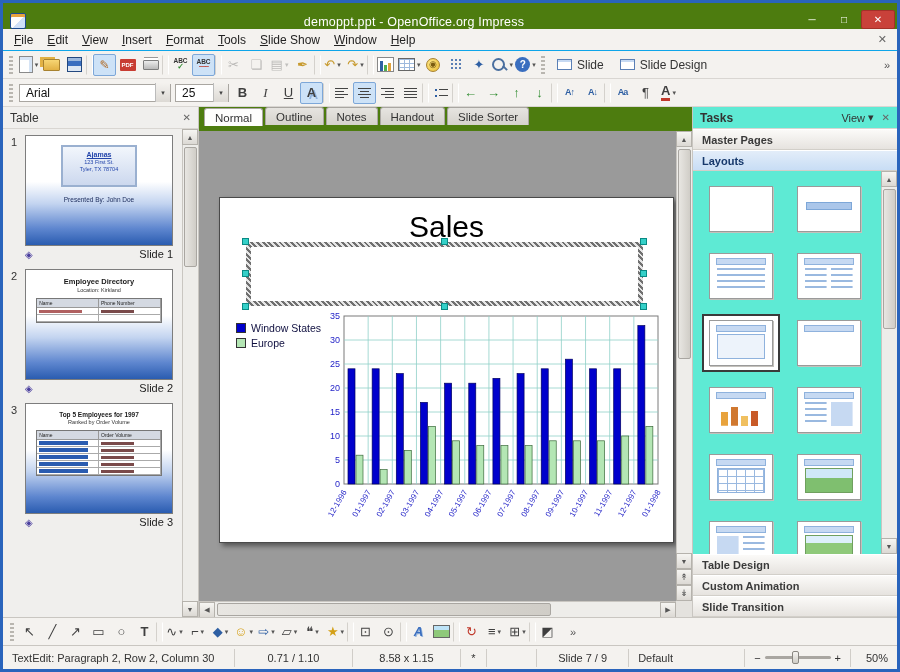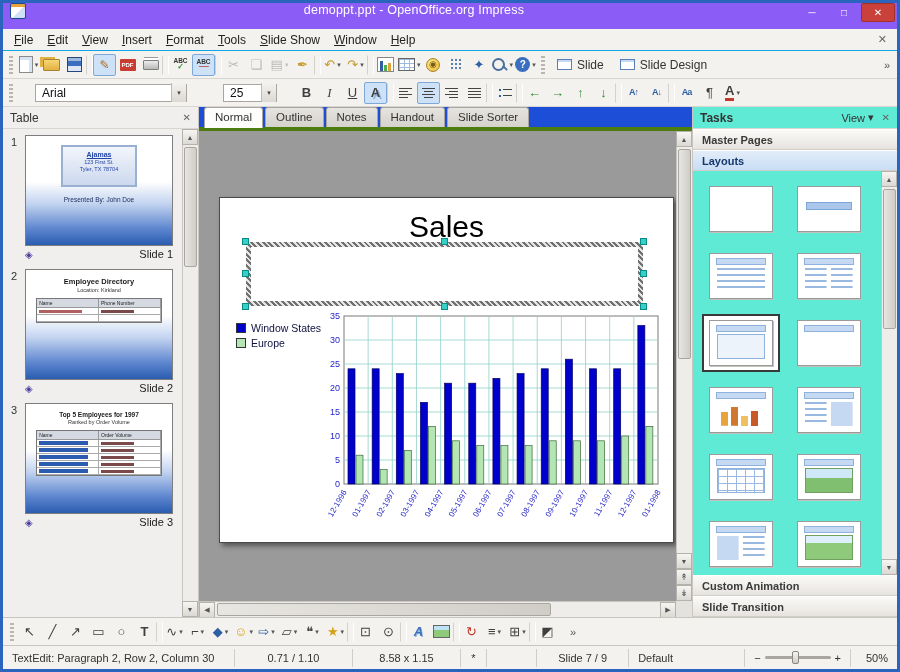--- a/index.html
+++ b/index.html
@@ -1,21 +1,21 @@
 <!DOCTYPE html>
 <html><head>
 <meta charset="utf-8">
 <style>
   *{box-sizing:border-box;margin:0;padding:0}
   html,body{width:900px;height:672px;overflow:hidden}
   body{font-family:"Liberation Sans",sans-serif;font-size:12px;background:#2a64bc;color:#222}
   .window{position:absolute;inset:0;border:3px solid #2a64bc;display:flex;flex-direction:column;background:#f0efed}
 
   
-  .titlebar{height:26px;background:#8b5cf6;display:flex;align-items:flex-start;color:#fff;flex:0 0 auto}
+  .titlebar{height:26px;background:#4d7c0f;display:flex;align-items:flex-end;color:#fff;flex:0 0 auto}
   .app-icon{width:16px;height:16px;margin:0 7px;background:linear-gradient(135deg,#fdfdfd 55%,#cfe0f7 55%);border:1px solid #1c4a8f;border-radius:2px;box-shadow:inset 0 3px 0 #e8a33d}
   .title-text{flex:1;text-align:center;font-size:12.5px;letter-spacing:.2px}
   .win-controls{display:flex;align-items:center;margin-right:2px}
   .wbtn{width:30px;height:19px;display:flex;align-items:center;justify-content:center;font-size:10px;color:#fff;margin-left:2px}
   .wbtn.close{background:#c9413a;border:1px solid #a33028;border-radius:2px;width:34px}
 
   
   .menubar{height:22px;background:#f4f2ef;border-bottom:1px solid #0ea5e9;display:flex;align-items:center;padding:0 4px;flex:0 0 auto}
   .menus{display:flex;align-items:center}
   .menu-item{display:inline-block;padding:3px 7px;color:#222;cursor:default}
@@ -54,21 +54,21 @@
   .ic-zoom .g::before{content:"";width:9px;height:9px;border:2px solid #4a6f9f;border-radius:50%}
   .ic-zoom .g::after{content:"";width:6px;height:2px;background:#4a6f9f;transform:rotate(45deg);margin:7px 0 0 -3px}
   .ic-help .g{width:15px;height:15px;border-radius:50%;background:#3a6ebf;color:#fff;font-weight:bold;font-size:10px}
   .ic-picture .g::before{content:"";width:15px;height:11px;background:linear-gradient(#bde3f7 0 4px,#8fc97a 4px);border:1px solid #666}
   .ic-al .g,.ic-ac .g,.ic-ar .g,.ic-aj .g{width:13px;height:10px;background-repeat:no-repeat}
   .ic-al .g{background-image:linear-gradient(#444,#444),linear-gradient(#444,#444),linear-gradient(#444,#444),linear-gradient(#444,#444);background-size:13px 1px,9px 1px,13px 1px,9px 1px;background-position:0 0,0 3px,0 6px,0 9px}
   .ic-ac .g{background-image:linear-gradient(#444,#444),linear-gradient(#444,#444),linear-gradient(#444,#444),linear-gradient(#444,#444);background-size:13px 1px,9px 1px,13px 1px,9px 1px;background-position:0 0,50% 3px,0 6px,50% 9px}
   .ic-ar .g{background-image:linear-gradient(#444,#444),linear-gradient(#444,#444),linear-gradient(#444,#444),linear-gradient(#444,#444);background-size:13px 1px,9px 1px,13px 1px,9px 1px;background-position:0 0,100% 3px,0 6px,100% 9px}
   .ic-aj .g{background-image:linear-gradient(#444,#444),linear-gradient(#444,#444),linear-gradient(#444,#444),linear-gradient(#444,#444);background-size:13px 1px,13px 1px,13px 1px,13px 1px;background-position:0 0,0 3px,0 6px,0 9px}
   .ic-bullets .g{width:14px;height:10px;background-image:radial-gradient(#2e5fa3 1.2px,transparent 1.3px),linear-gradient(#444,#444),radial-gradient(#2e5fa3 1.2px,transparent 1.3px),linear-gradient(#444,#444);background-size:4px 4px,9px 1px,4px 4px,9px 1px;background-position:0 0,5px 1px,0 6px,5px 7px;background-repeat:no-repeat}
-  .combo{display:flex;align-items:center;border:1px solid #a9a6a1;background:#fff;height:18px;margin:0 18px;padding-left:6px}
+  .combo{display:flex;align-items:center;border:1px solid #a9a6a1;background:#fff;height:18px;margin:0 2px;padding-left:6px}
   .combo .val{font-size:12px;color:#111}
   .combo .arrow{width:15px;height:19px;margin-left:auto;background:linear-gradient(#f4f2ef,#dcd9d4);border-left:1px solid #bbb;display:flex;align-items:center;justify-content:center;font-size:7px;color:#444}
   .combo.font{width:152px}.combo.size{width:54px}
   .tlabel-btn{display:flex;align-items:center;gap:5px;padding:2px 7px;font-size:12px;color:#333;border:1px solid transparent;border-radius:2px}
   .mini-slide{width:15px;height:11px;background:#fff;border:1px solid #5a7fb5;box-shadow:inset 0 2px 0 #c6d9f2}
   .overflow-btn{margin-left:auto;color:#555;font-size:11px;padding:2px 5px}
 
   
   .main{flex:1;display:flex;min-height:0}
 
@@ -94,21 +94,21 @@
   .mth{display:flex;background:#d4d9e2;border-bottom:1px solid #999}
   .mth span{flex:1;font-size:5px;color:#222;padding:1px 2px;border-right:1px solid #999}
   .mrow{display:flex;height:7px;border-bottom:1px solid #aaa}
   .mrow span{flex:1;border-right:1px solid #aaa;display:flex;align-items:center}
   .bar-red{height:3px;width:70%;background:#b06060;margin-left:2px}
   .bar-blue{height:4px;width:80%;background:#2a5cb0;margin-left:2px}
   .bar-dark{height:3px;width:55%;background:#7a4a4a;margin-left:2px}
 
   
   .center{flex:1;display:flex;flex-direction:column;min-width:0}
-  .view-tabs{height:24px;background:#1d4ed8;display:flex;align-items:flex-end;padding-left:5px;border-bottom:4px solid #4d7c0f;flex:0 0 auto}
+  .view-tabs{height:24px;background:#4d7c0f;display:flex;padding-left:5px;border-bottom:6px solid #4d7c0f;flex:0 0 auto}
   .vtab{padding:3px 10px 4px;border:1px solid #a9a6a1;border-bottom:none;background:linear-gradient(#e6e4e0,#d5d2cc);margin-right:2px;border-radius:3px 3px 0 0;font-size:11.5px;color:#333}
   .vtab.sel{background:#fdfdfc;position:relative;top:1px;padding-bottom:5px}
   .workarea{flex:1;position:relative;background:#9a9a9a;overflow:hidden}
 
   .canvas-slide{position:absolute;left:20px;top:66px;width:455px;height:346px;background:#fff;border:1px solid #4a4a4a;box-shadow:3px 3px 5px rgba(0,0,0,.45)}
   .slide-title{position:absolute;top:12px;left:0;right:0;text-align:center;font-size:30px;color:#000}
   .textframe{position:absolute;left:26px;right:30px;top:44px;height:64px}
   .hatch{position:absolute;inset:0;border:5px solid transparent;border-image:repeating-linear-gradient(45deg,#707070 0 2px,#e6e6e6 2px 4px) 5}
   .tf-text{position:absolute;inset:6px 8px;display:flex;flex-direction:column;justify-content:space-between;text-align:center;font-size:15.5px;color:#000}
   .caret{display:inline-block;width:1px;height:16px;background:#000;vertical-align:-3px;margin-left:3px}
@@ -682,20 +682,21 @@
           </div>
         <div class="sb-track-v" style="right:0">
           <span class="sb-btn" style="top:0;right:0">▲</span>
           <span class="sb-thumb" style="top:18px;right:1px;width:13px;height:140px"></span>
           <span class="sb-btn" style="bottom:0;right:0">▼</span>
         </div>
       </div>
 
       <div>
 
+      <div class="section-h">Table Design</div>
           <div class="section-h">Custom Animation</div>
           <div class="section-h">Slide Transition</div>
         </div>
     </div>
   </div>
 
   <div class="drawbar">
     <span class="grip"></span>
     <div class="menus">
 

